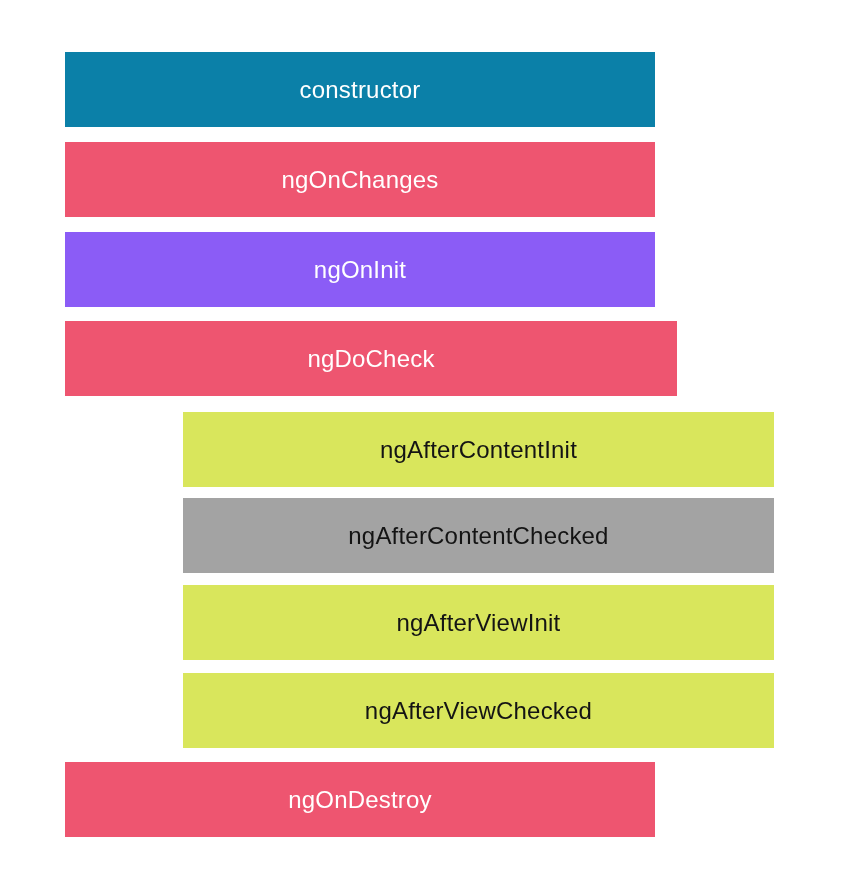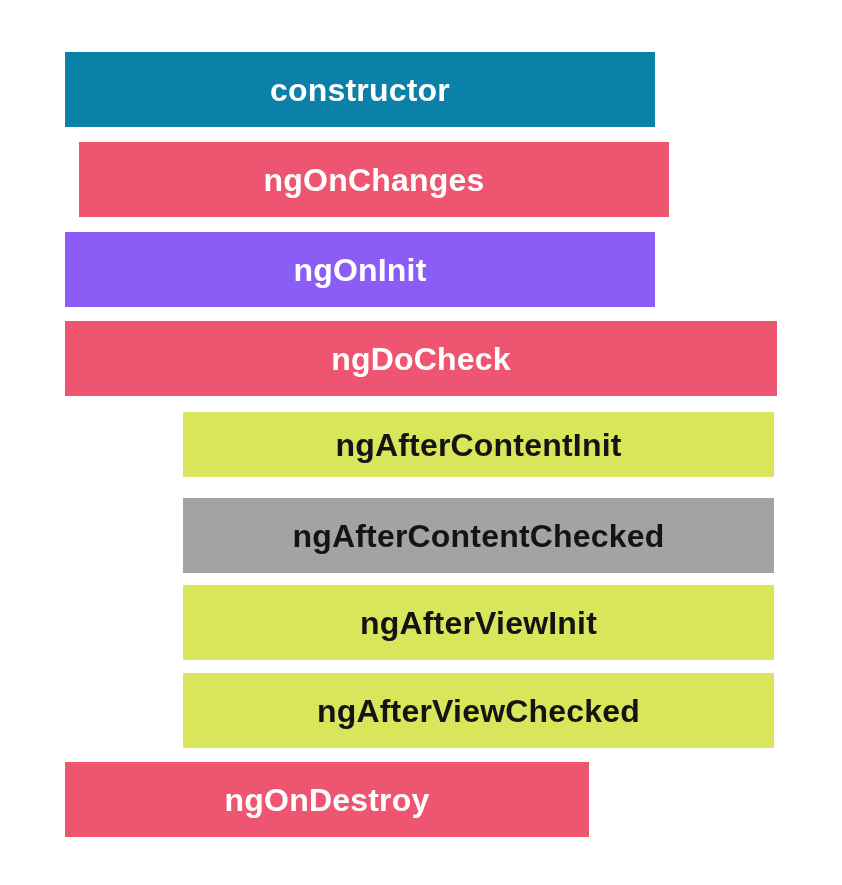--- a/index.html
+++ b/index.html
@@ -26,22 +26,22 @@
     position: absolute;
     height: 75px;
     display: flex;
     align-items: center;
     justify-content: center;
     box-sizing: border-box;
   }
 
   .bar-label {
     font-family: "Liberation Sans", sans-serif;
-    font-weight: 700;
-    font-size: 32px;
+    font-weight: 400;
+    font-size: 24px;
     letter-spacing: 0.2px;
     line-height: 1;
     white-space: nowrap;
     text-align: center;
   }
 
   
   .bar.track-left {
     left: 65px;
     width: 590px;
@@ -73,37 +73,37 @@
     color: #141414;
   }
 </style>
 </head>
 <body>
 
 <div id="diagram">
     <div class="bar track-left color-blue" style="top: 52px; left: 65px; width: 590px; height: 75px; background: rgb(11, 128, 168);">
       <span class="bar-label" style="color: rgb(255, 255, 255);">constructor</span>
     </div>
-    <div class="bar track-left color-pink" style="top: 142px; left: 79px; width: 590px; height: 75px; background: rgb(238, 85, 112);">
+    <div class="bar track-left color-pink" style="top: 142px; left: 65px; width: 590px; height: 75px; background: rgb(238, 85, 112);">
       <span class="bar-label" style="color: rgb(255, 255, 255);">ngOnChanges</span>
     </div>
     <div class="bar track-left color-pink" style="top: 232px; left: 65px; width: 590px; height: 75px; background: #8b5cf6;">
       <span class="bar-label" style="color: rgb(255, 255, 255);">ngOnInit</span>
     </div>
-    <div class="bar track-left color-pink" style="top: 321px; left: 65px; width: 712px; height: 75px; background: rgb(238, 85, 112);">
+    <div class="bar track-left color-pink" style="top: 321px; left: 65px; width: 612px; height: 75px; background: rgb(238, 85, 112);">
       <span class="bar-label" style="color: rgb(255, 255, 255);">ngDoCheck</span>
     </div>
-    <div class="bar track-right color-lime" style="top: 412px; left: 183px; width: 591px; height: 65px; background: rgb(217, 230, 92);">
+    <div class="bar track-right color-lime" style="top: 412px; left: 183px; width: 591px; height: 75px; background: rgb(217, 230, 92);">
       <span class="bar-label" style="color: rgb(20, 20, 20);">ngAfterContentInit</span>
     </div>
     <div class="bar track-right color-lime" style="top: 498px; left: 183px; width: 591px; height: 75px; background: #a3a3a3;">
       <span class="bar-label" style="color: rgb(20, 20, 20);">ngAfterContentChecked</span>
     </div>
     <div class="bar track-right color-lime" style="top: 585px; left: 183px; width: 591px; height: 75px; background: rgb(217, 230, 92);">
       <span class="bar-label" style="color: rgb(20, 20, 20);">ngAfterViewInit</span>
     </div>
     <div class="bar track-right color-lime" style="top: 673px; left: 183px; width: 591px; height: 75px; background: rgb(217, 230, 92);">
       <span class="bar-label" style="color: rgb(20, 20, 20);">ngAfterViewChecked</span>
     </div>
-    <div class="bar track-left color-pink" style="top: 762px; left: 65px; width: 524px; height: 75px; background: rgb(238, 85, 112);">
+    <div class="bar track-left color-pink" style="top: 762px; left: 65px; width: 590px; height: 75px; background: rgb(238, 85, 112);">
       <span class="bar-label" style="color: rgb(255, 255, 255);">ngOnDestroy</span>
     </div>
   </div>
 
 </body></html>

